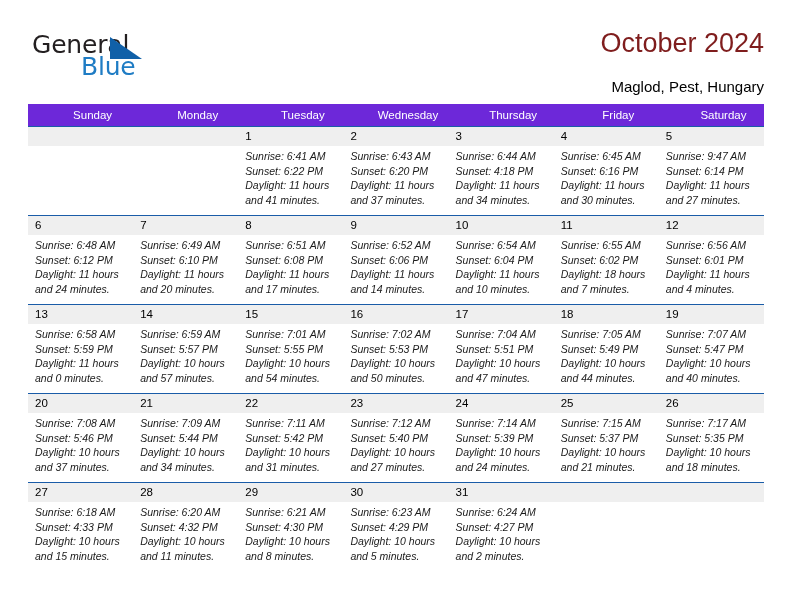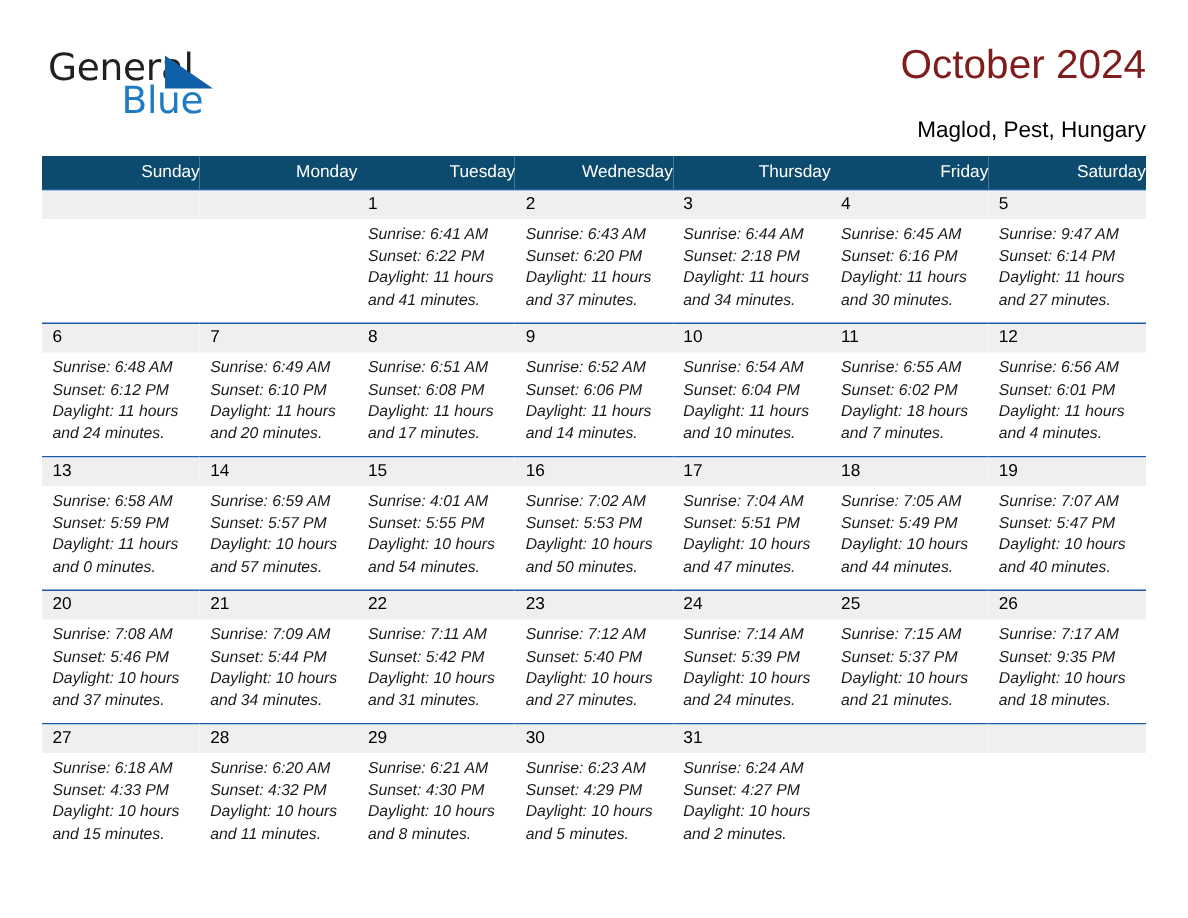--- a/index.html
+++ b/index.html
@@ -88,25 +88,25 @@
   
   .cal {
     position: absolute;
     left: 28px;
     top: 104px;
     width: 736px;
     border-collapse: collapse;
     table-layout: fixed;
   }
   .cal th {
-    background: #0c4a6e;
+    background: #6d28d9;
     color: #ffffff;
     font-size: 11.5px;
     font-weight: normal;
-    text-align: right;
+    text-align: center;
     padding: 5px 0 5px 24px;
     height: 12px;
     box-sizing: border-box;
   }
   .cal td {
     vertical-align: top;
     padding: 0;
     width: 105.14px;
     height: 89px;
     box-sizing: border-box;
@@ -206,21 +206,21 @@
                 <div>Sunset: 6:20 PM</div>
                 <div class="dl">Daylight: 11 hours and 37 minutes.</div>
               </div>
             </div>
           </td>
           <td>
             <div class="cell-inner">
               <span class="daynum">3</span>
               <div class="info">
                 <div>Sunrise: 6:44 AM</div>
-                <div>Sunset: 2:18 PM</div>
+                <div>Sunset: 4:18 PM</div>
                 <div class="dl">Daylight: 11 hours and 34 minutes.</div>
               </div>
             </div>
           </td>
           <td>
             <div class="cell-inner">
               <span class="daynum">4</span>
               <div class="info">
                 <div>Sunrise: 6:45 AM</div>
                 <div>Sunset: 6:16 PM</div>
@@ -329,21 +329,21 @@
                 <div>Sunrise: 6:59 AM</div>
                 <div>Sunset: 5:57 PM</div>
                 <div class="dl">Daylight: 10 hours and 57 minutes.</div>
               </div>
             </div>
           </td>
           <td>
             <div class="cell-inner">
               <span class="daynum">15</span>
               <div class="info">
-                <div>Sunrise: 4:01 AM</div>
+                <div>Sunrise: 7:01 AM</div>
                 <div>Sunset: 5:55 PM</div>
                 <div class="dl">Daylight: 10 hours and 54 minutes.</div>
               </div>
             </div>
           </td>
           <td>
             <div class="cell-inner">
               <span class="daynum">16</span>
               <div class="info">
                 <div>Sunrise: 7:02 AM</div>
@@ -442,21 +442,21 @@
                 <div>Sunset: 5:37 PM</div>
                 <div class="dl">Daylight: 10 hours and 21 minutes.</div>
               </div>
             </div>
           </td>
           <td>
             <div class="cell-inner">
               <span class="daynum">26</span>
               <div class="info">
                 <div>Sunrise: 7:17 AM</div>
-                <div>Sunset: 9:35 PM</div>
+                <div>Sunset: 5:35 PM</div>
                 <div class="dl">Daylight: 10 hours and 18 minutes.</div>
               </div>
             </div>
           </td>
         </tr>
         <tr>
           <td>
             <div class="cell-inner">
               <span class="daynum">27</span>
               <div class="info">

